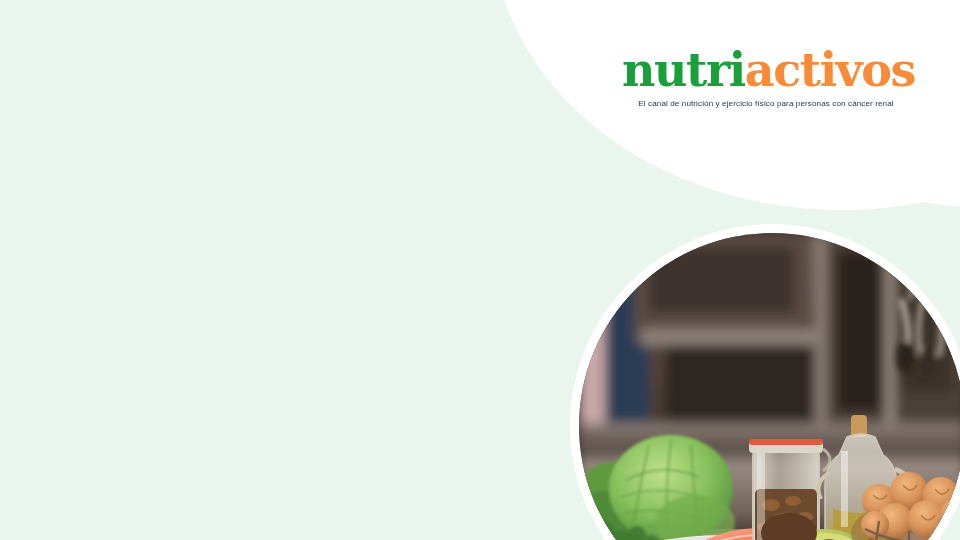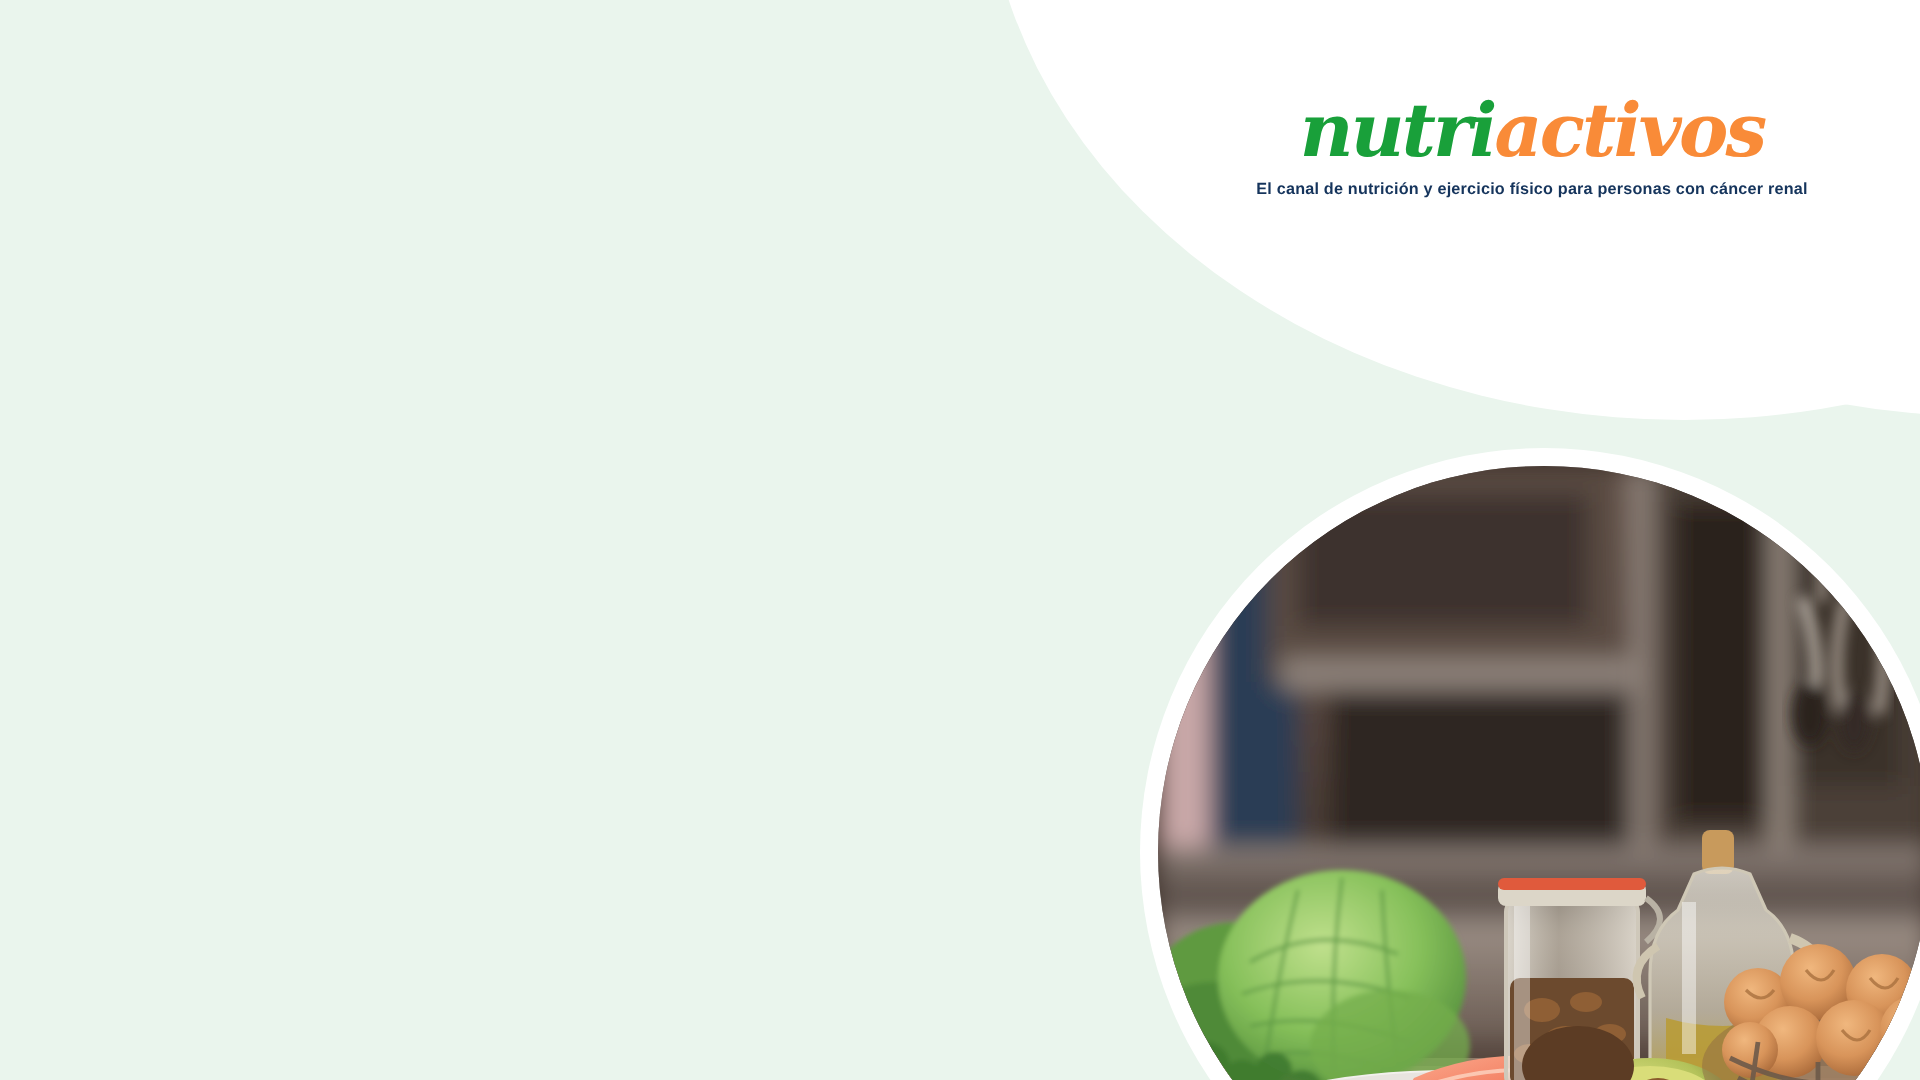--- a/index.html
+++ b/index.html
@@ -43,34 +43,33 @@
   #logo {
     position: absolute;
     left: 622px;
     top: 47px;
     width: 288px;
     text-align: center;
     z-index: 6;
   }
   #logo-wordmark {
     font-family: "DejaVu Serif", serif;
-    font-size: 37px;
+    font-size: 46px;
     font-weight: 700;
-    font-style: italic;
     letter-spacing: -1.4px;
     line-height: 1;
     white-space: nowrap;
   }
   #logo-wordmark .part-nutri { color: #19a03a; }
   #logo-wordmark .part-activos { color: #f98b38; }
   #logo-tagline {
     margin-top: 6px;
     font-family: "Liberation Sans", sans-serif;
     font-size: 8.1px;
-    font-weight: 700;
+    font-weight: 400;
     color: #15345c;
     letter-spacing: 0.1px;
     white-space: nowrap;
   }
 
   
   #title-block {
     position: absolute;
     left: 46px;
     top: 212px;

